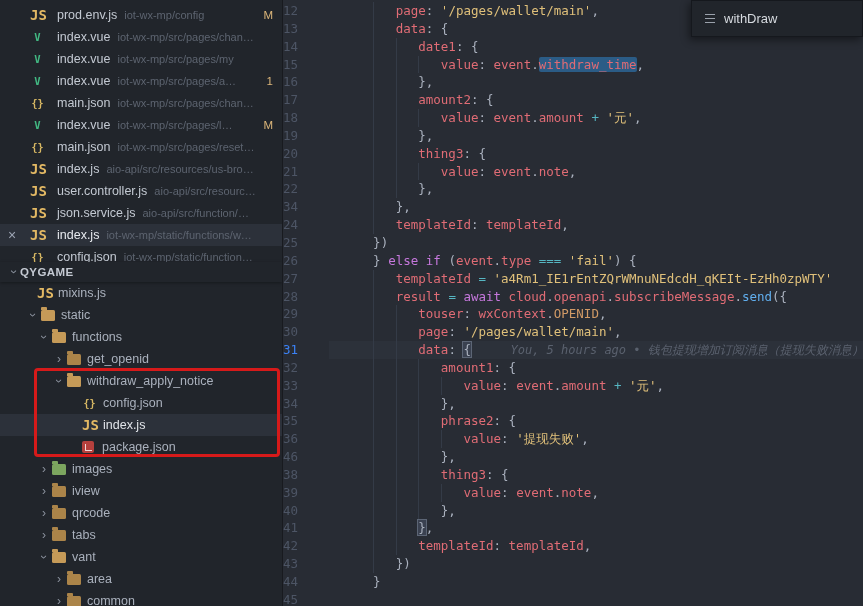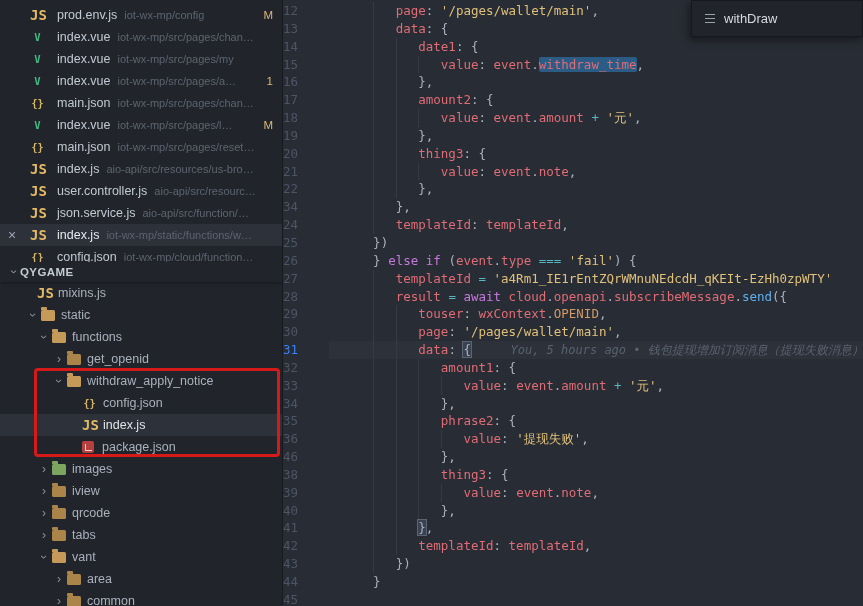--- a/index.html
+++ b/index.html
@@ -131,21 +131,21 @@
         </div>
         <div class="row oe active">
           <span class="close">×</span>
           <span class="ic-txt ic-js">JS</span>
           <span class="fname">index.js</span>
           <span class="fpath">iot-wx-mp/static/functions/w…</span>
         </div>
         <div class="row oe">
           <span class="ic-txt ic-json">{}</span>
           <span class="fname">config.json</span>
-          <span class="fpath">iot-wx-mp/cloud/function…</span>
+          <span class="fpath">iot-wx-mp/static/function…</span>
         </div>
       </div>
     <div class="section-header">
       <span class="chev down">›</span>
       <span>QYGAME</span>
     </div>
     <div>
         <div class="row tree" style="padding-left: 23px;">
           <span class="chev-sp"></span>
           <span class="ic-txt ic-js">JS</span>

